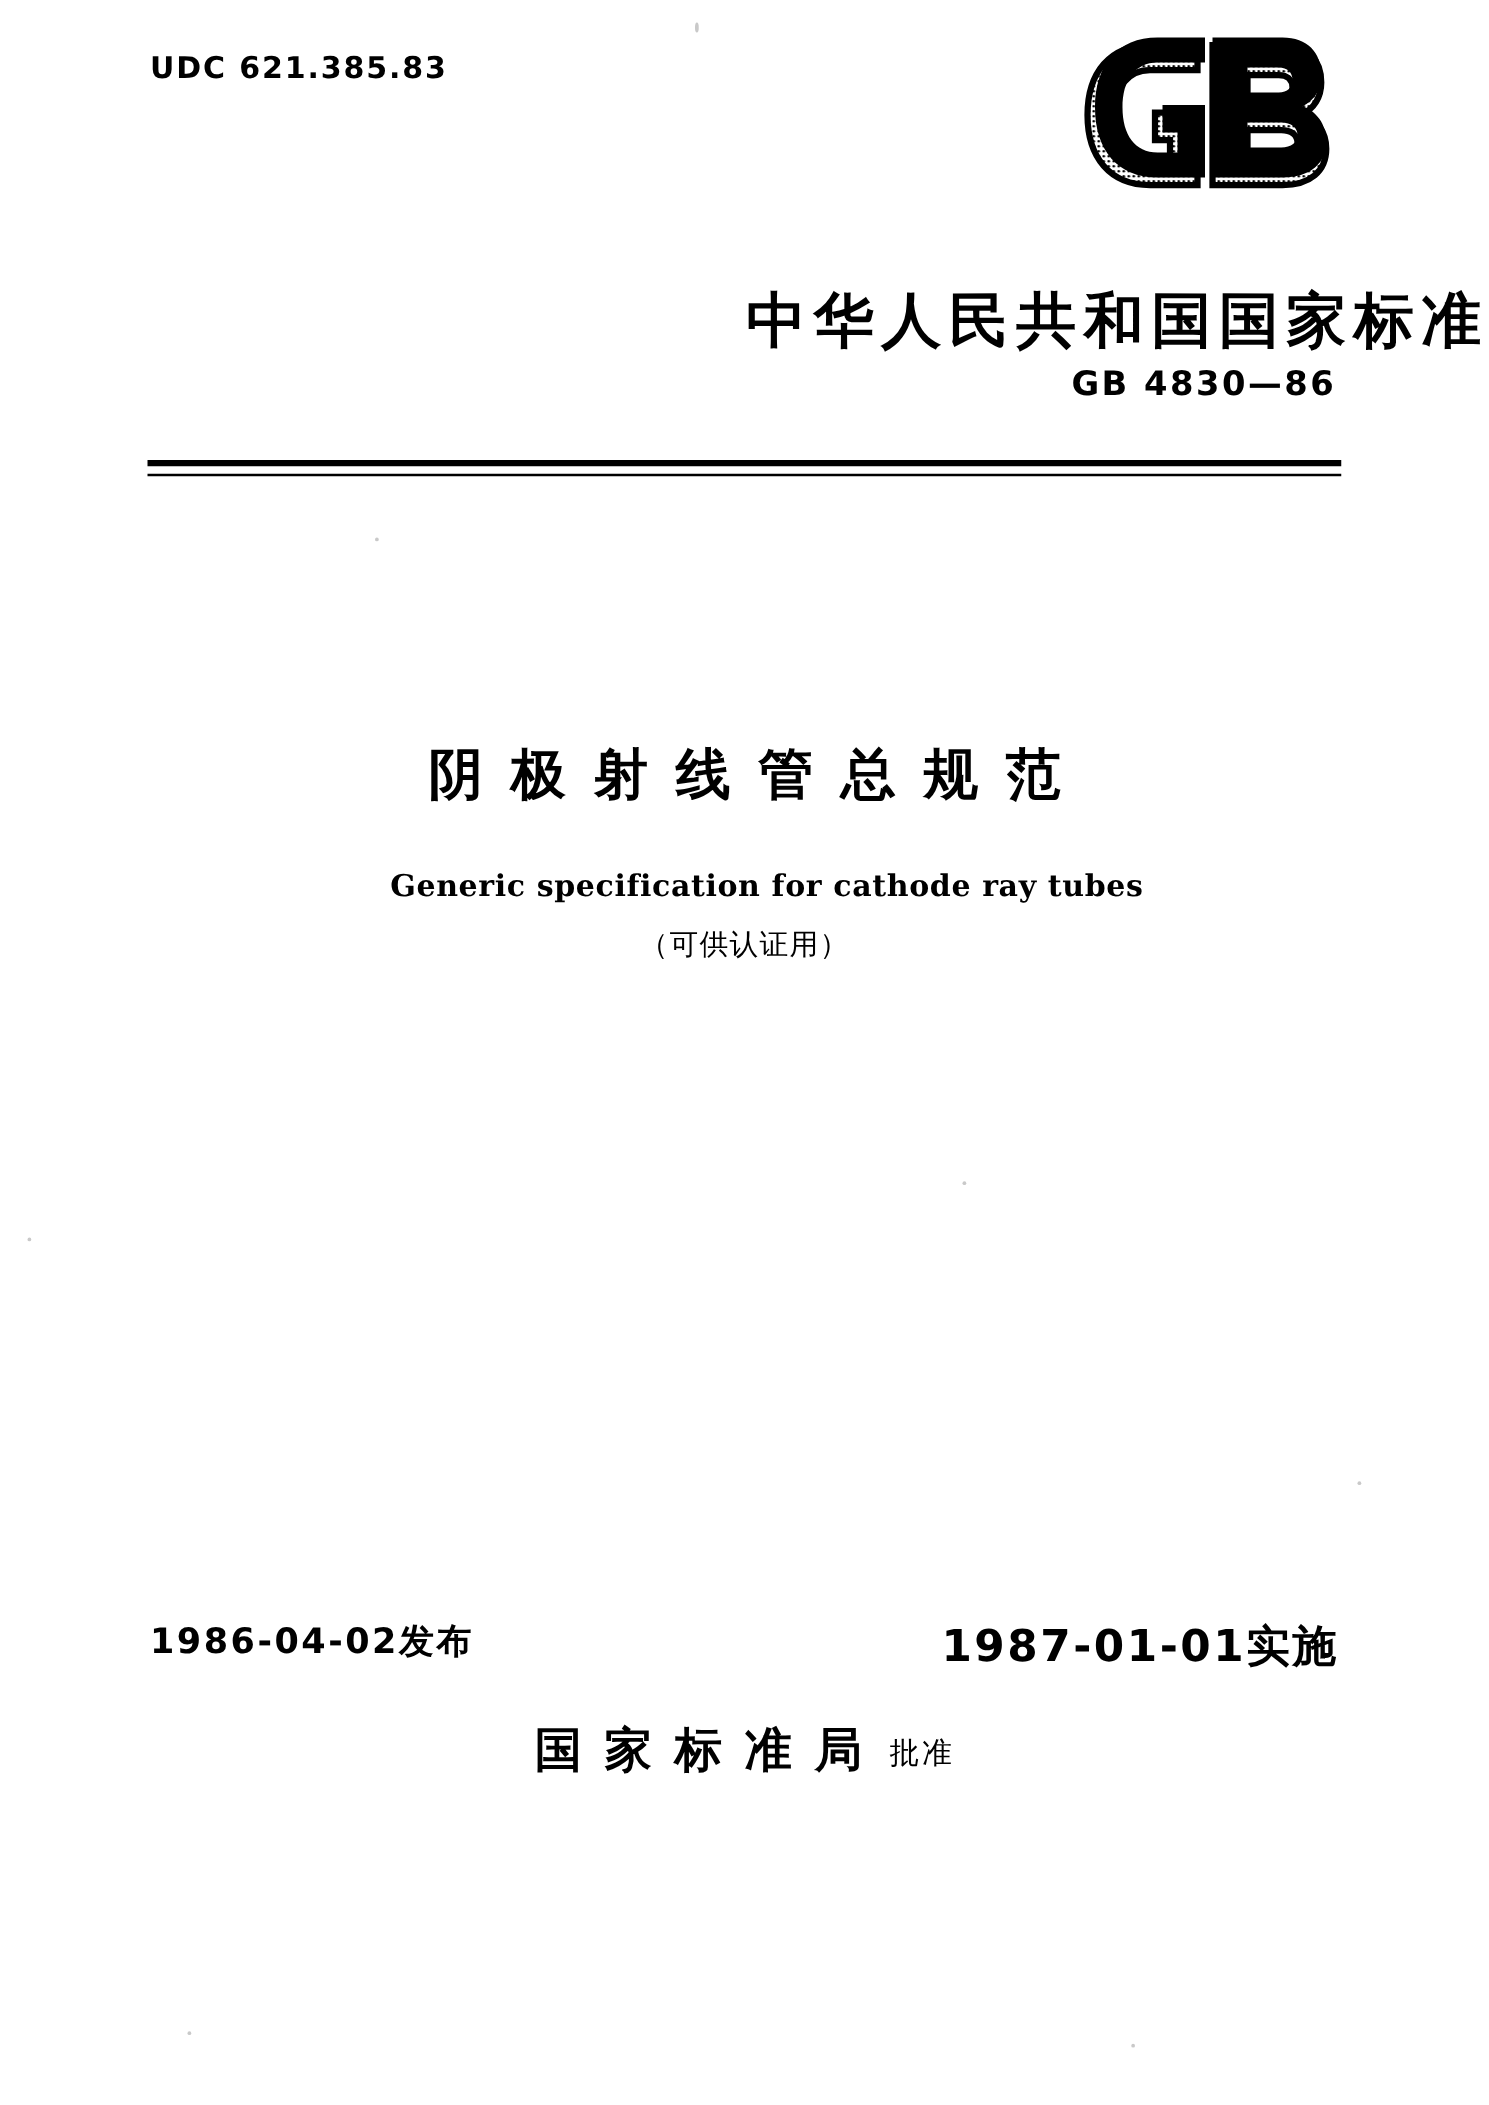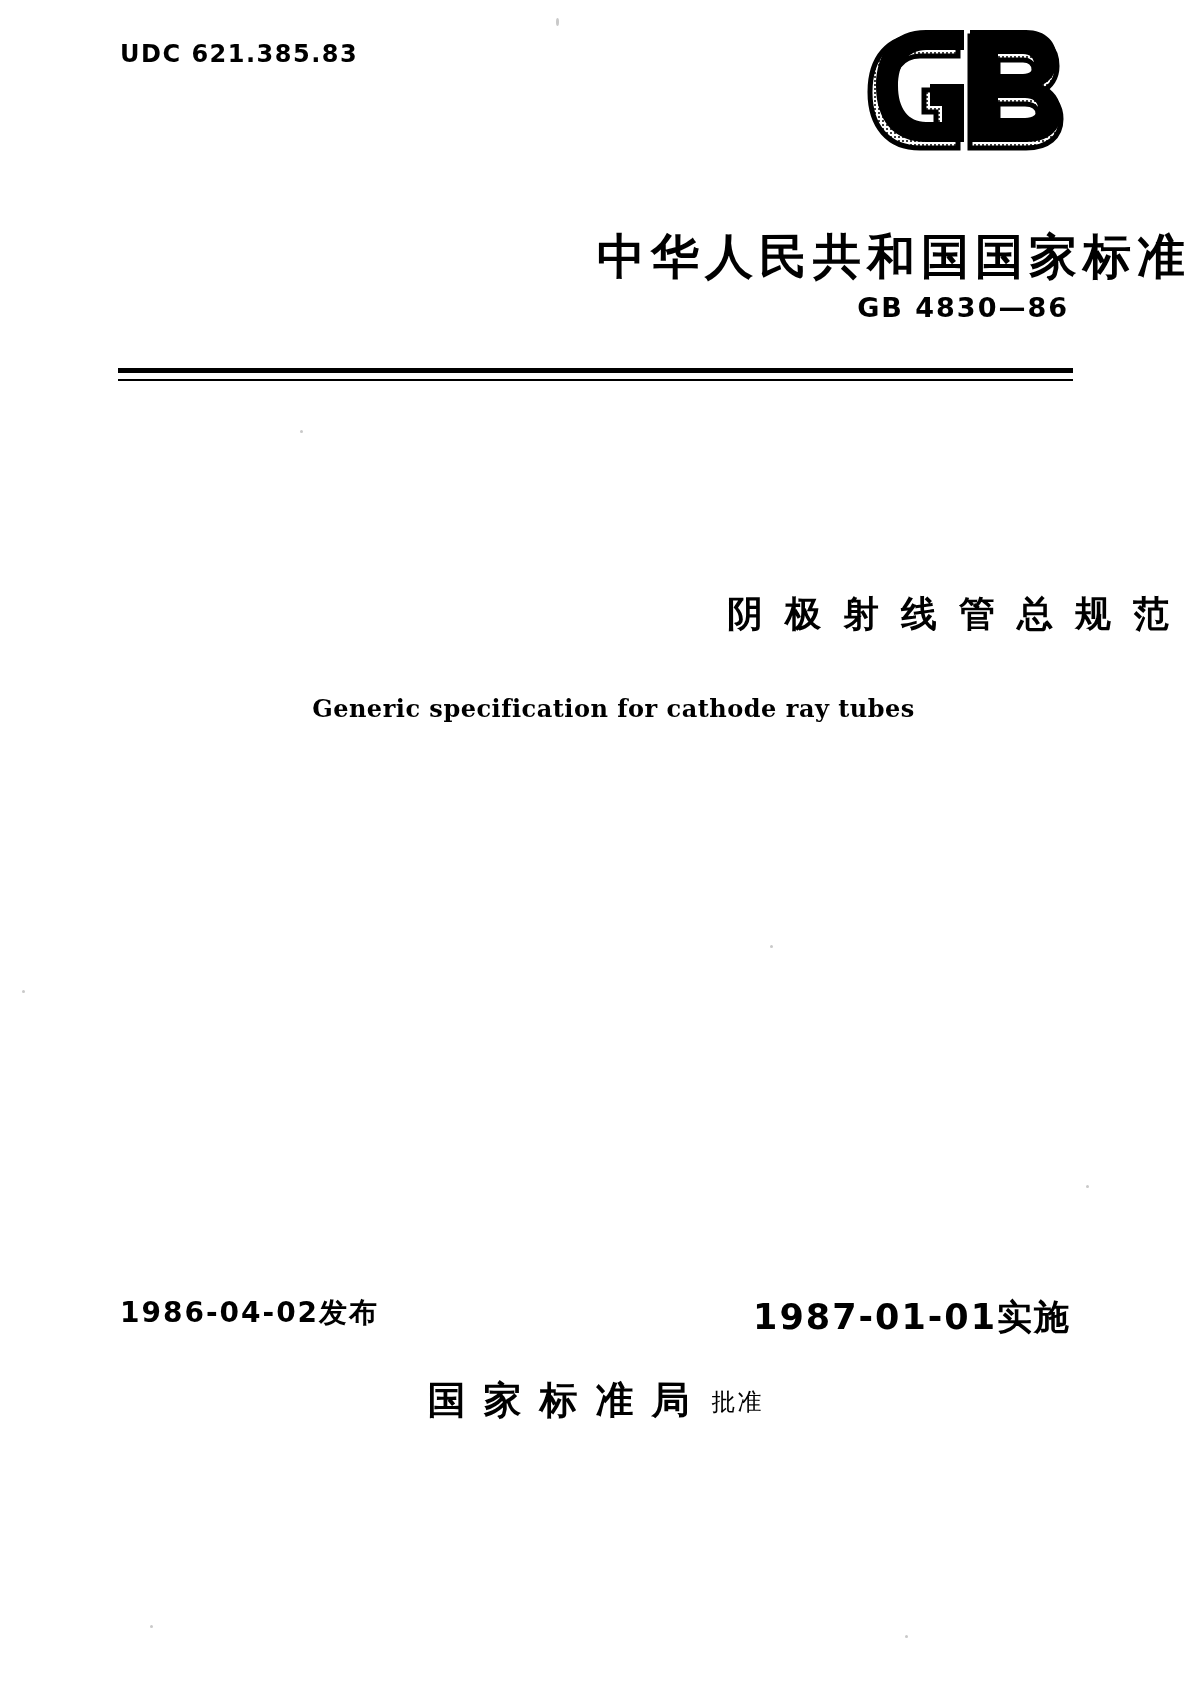--- a/index.html
+++ b/index.html
@@ -84,24 +84,24 @@
     height: 2px;
     background: #000;
   }
 
   
   .doc-title-cn {
     position: absolute;
     left: 0;
     right: 0;
     top: 590px;
-    text-align: right;
-    font-family: "DejaVu Sans", "Liberation Sans", sans-serif;
-    font-weight: bold;
-    font-size: 36px;
+    text-align: center;
+    font-family: "DejaVu Sans", "Liberation Sans", sans-serif;
+    font-weight: bold;
+    font-size: 44px;
     letter-spacing: 22px;
     text-indent: 22px;
     white-space: nowrap;
   }
   .doc-title-en {
     position: absolute;
     left: 0;
     right: 0;
     top: 694px;
     text-align: center;
@@ -214,20 +214,21 @@
 
   <div class="national-title">中华人民共和国国家标准</div>
 
   <div class="std-number">GB 4830—86</div>
 
   <div class="rule-thick"></div>
   <div class="rule-thin"></div>
 
   <div class="doc-title-cn">阴极射线管总规范</div>
   <div class="doc-title-en">Generic specification for cathode ray tubes</div>
+  <div class="doc-subtitle">（可供认证用）</div>
 
   <div class="date-issue">1986-04-02发布</div>
   <div class="date-effective">1987-01-01实施</div>
 
   <div class="authority">
     <span class="org">国家标准局</span><span class="approve">批准</span>
   </div>
 
   <div class="speck" style="left:556px; top:18px; width:3px; height:8px;"></div>
   <div class="speck" style="left:300px; top:430px; width:3px; height:3px;"></div>

